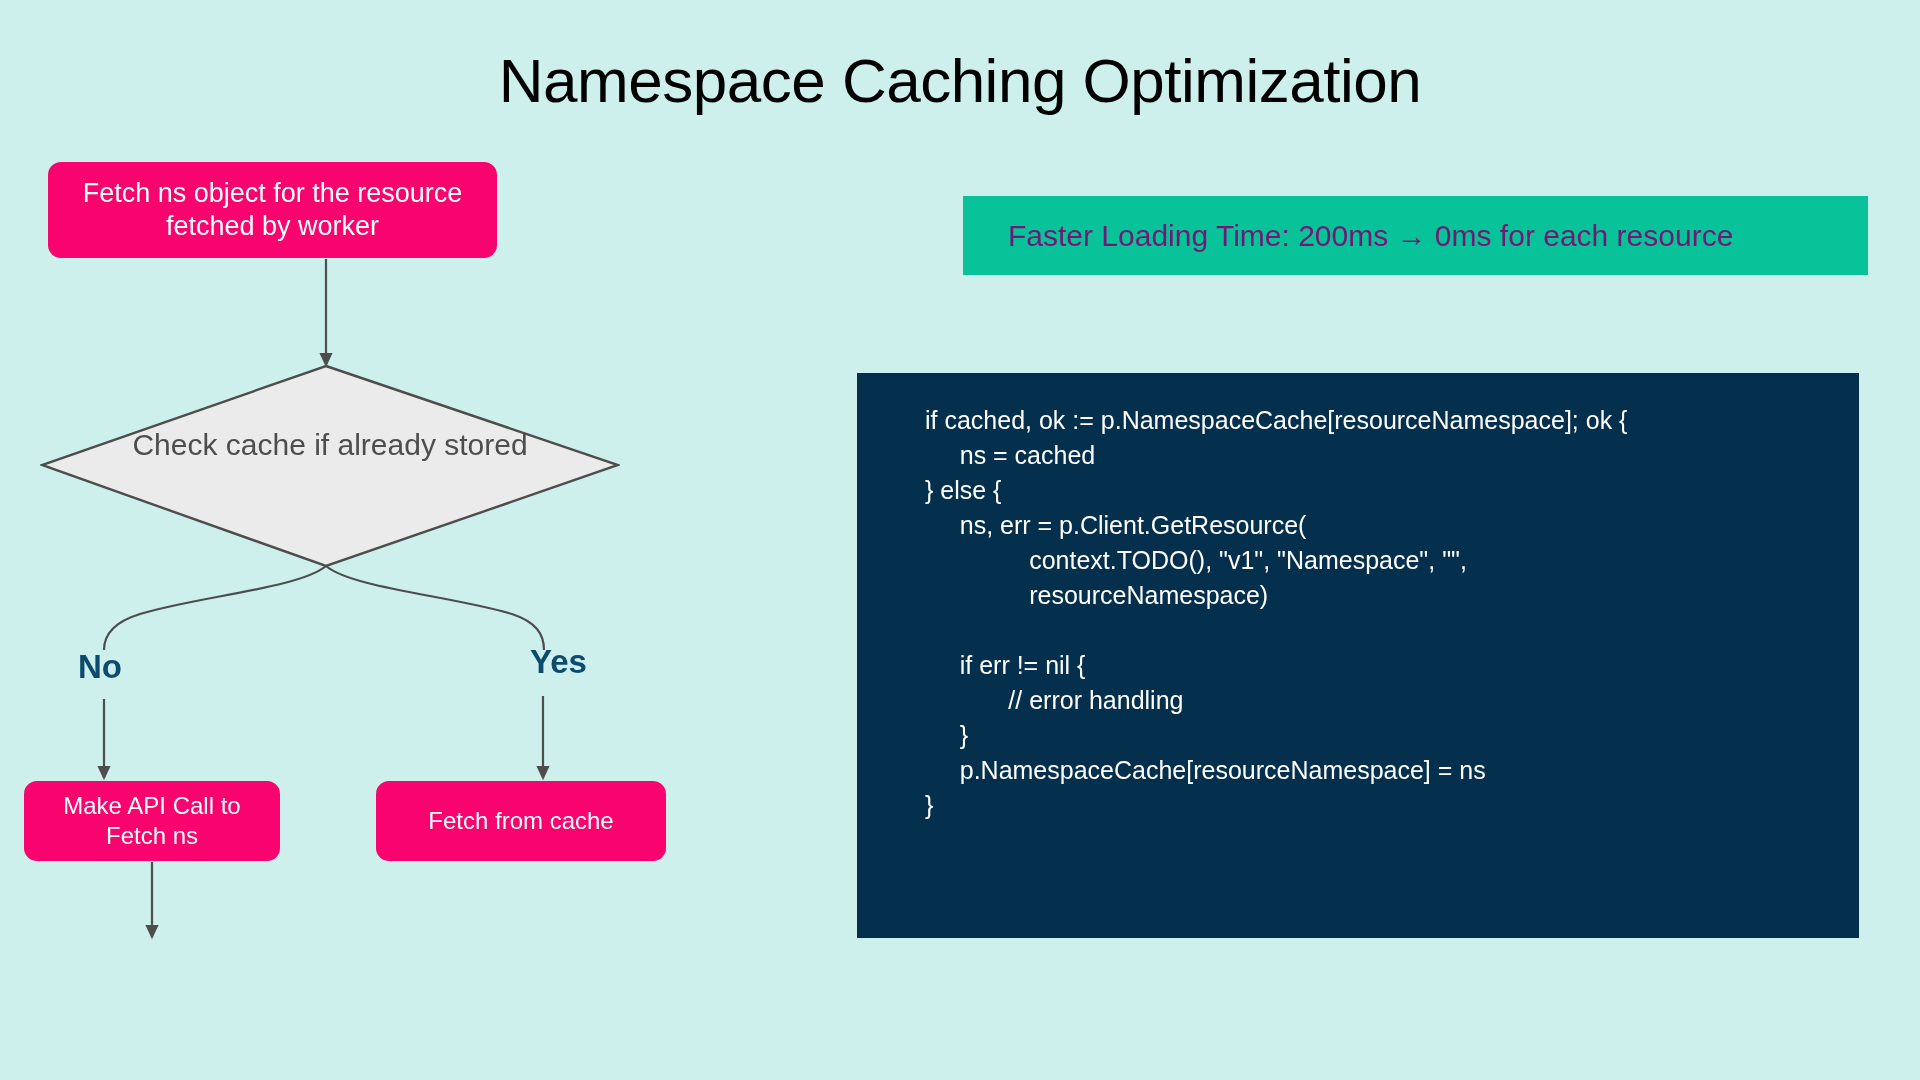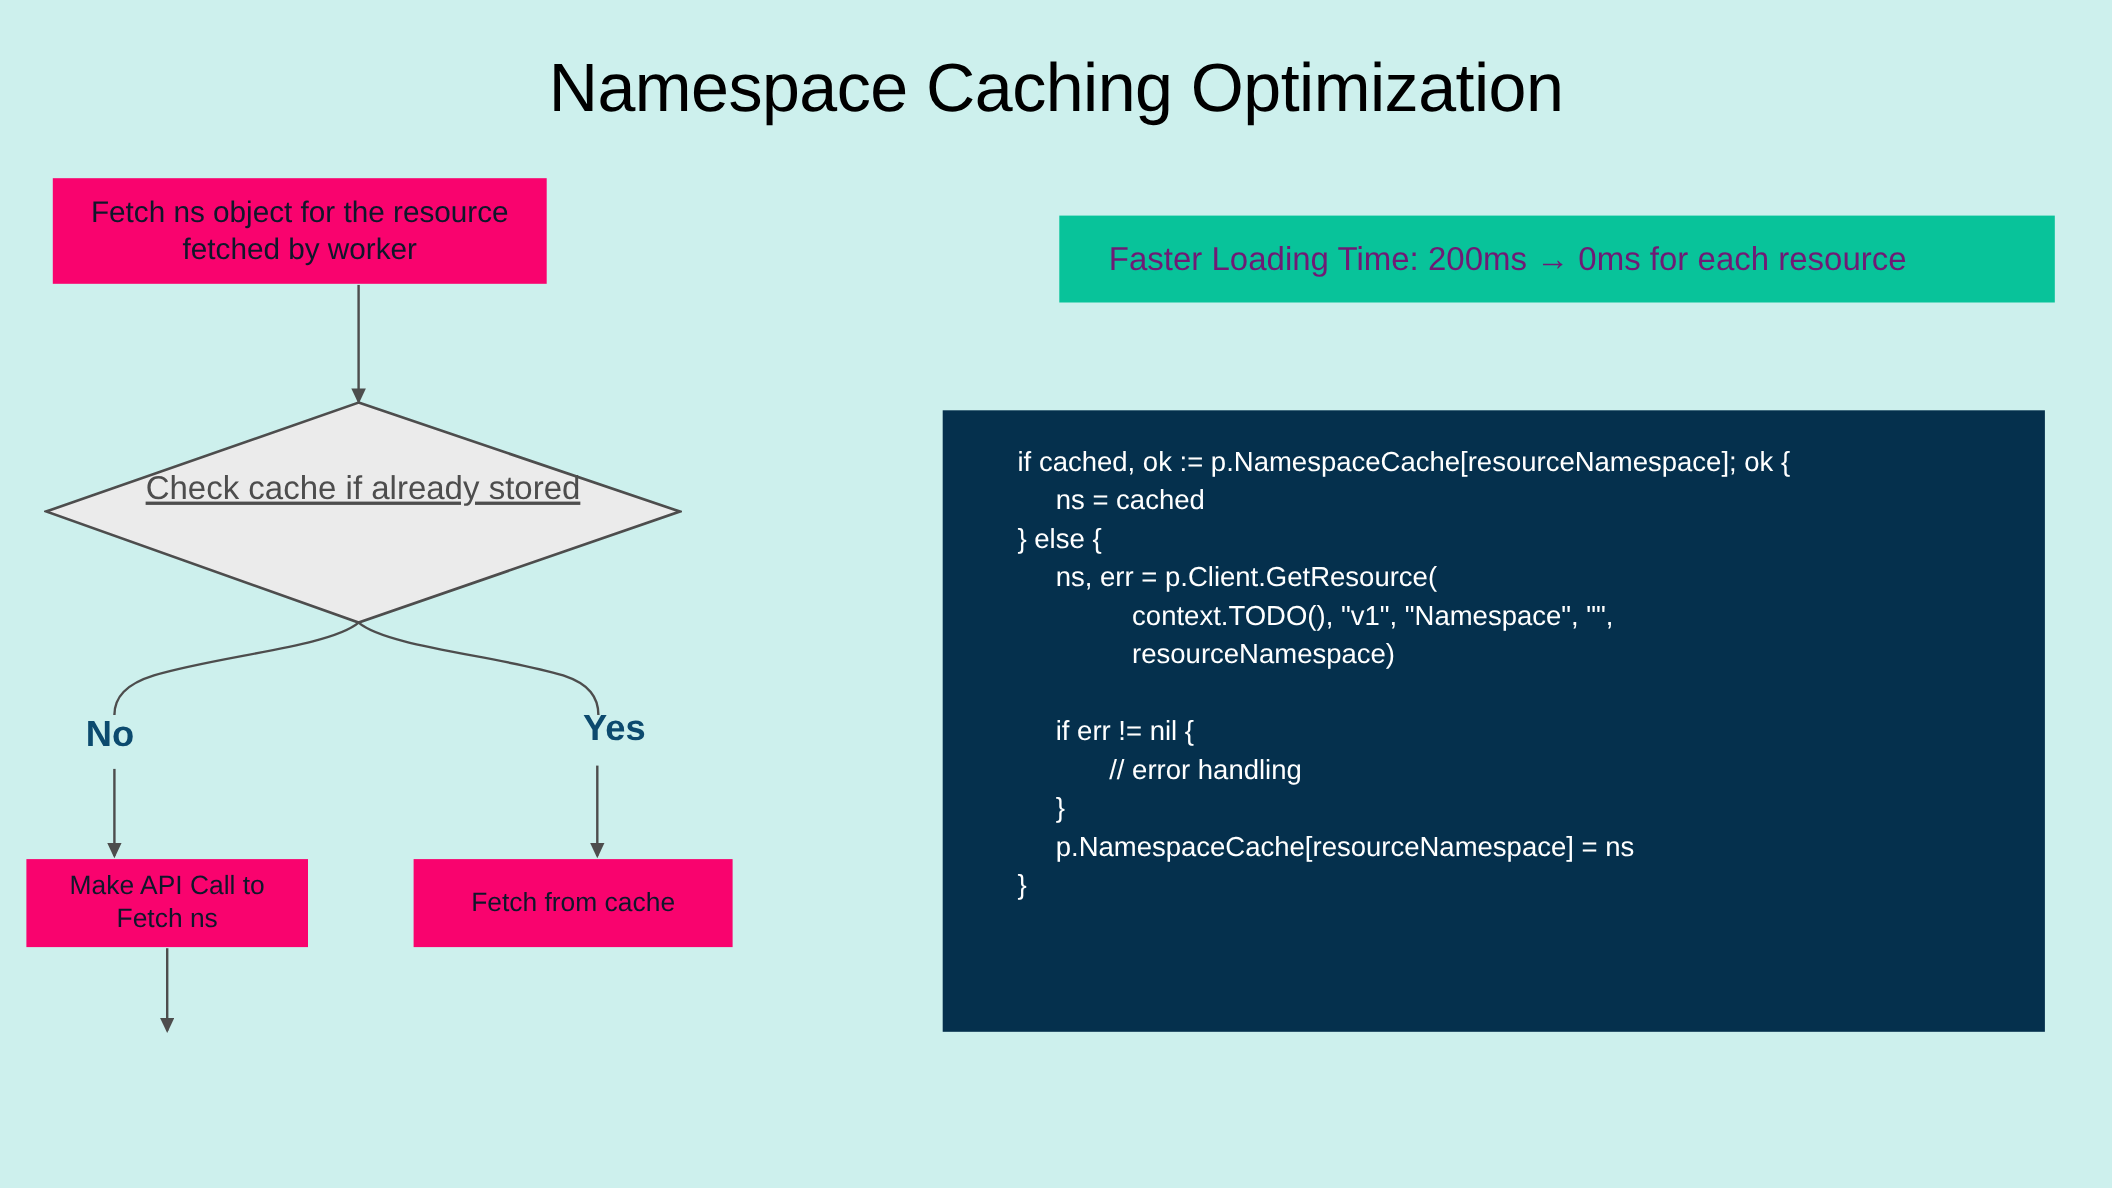--- a/index.html
+++ b/index.html
@@ -32,25 +32,26 @@
   }
 
   
   .node {
     position: absolute;
     box-sizing: border-box;
     display: flex;
     align-items: center;
     justify-content: center;
     text-align: center;
-    color: #0f172a;
+    color: #ffffff;
     background: #f9036e;
     font-weight: 400;
     line-height: 1.24;
     padding: 4px 8px;
+    border-radius: 13px;
   }
 
   #node-fetch-ns {
     left: 48px;  top: 162px;  width: 449px; height: 96px;
     font-size: 27px;
   }
   #node-make-api-call {
     left: 24px;  top: 781px;  width: 256px; height: 80px;
     font-size: 24px;
   }
@@ -74,21 +75,20 @@
   #diamond-label {
     position: absolute;
     left: 40px;
     top: 425px;
     width: 580px;
     text-align: center;
     font-size: 30px;
     line-height: 1.32;
     color: #4d4d4d;
     pointer-events: none;
-    text-decoration: underline;
   }
 
   
   .branch-label {
     position: absolute;
     font-size: 33px;
     font-weight: bold;
     color: #0c4a6e;
     white-space: nowrap;
   }

